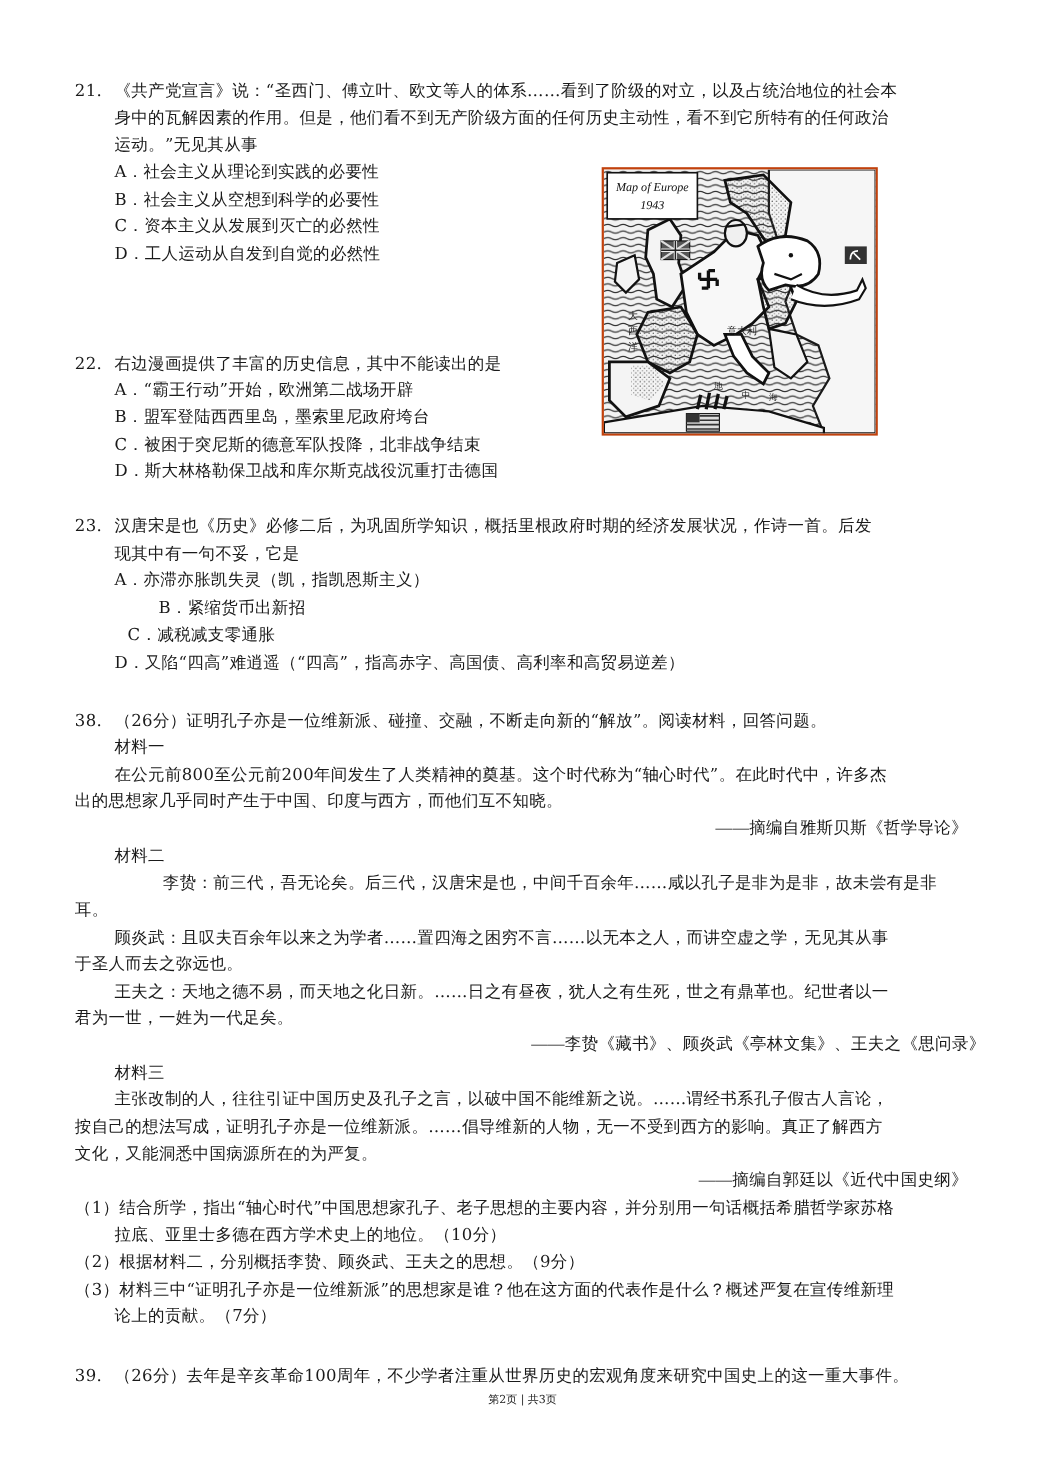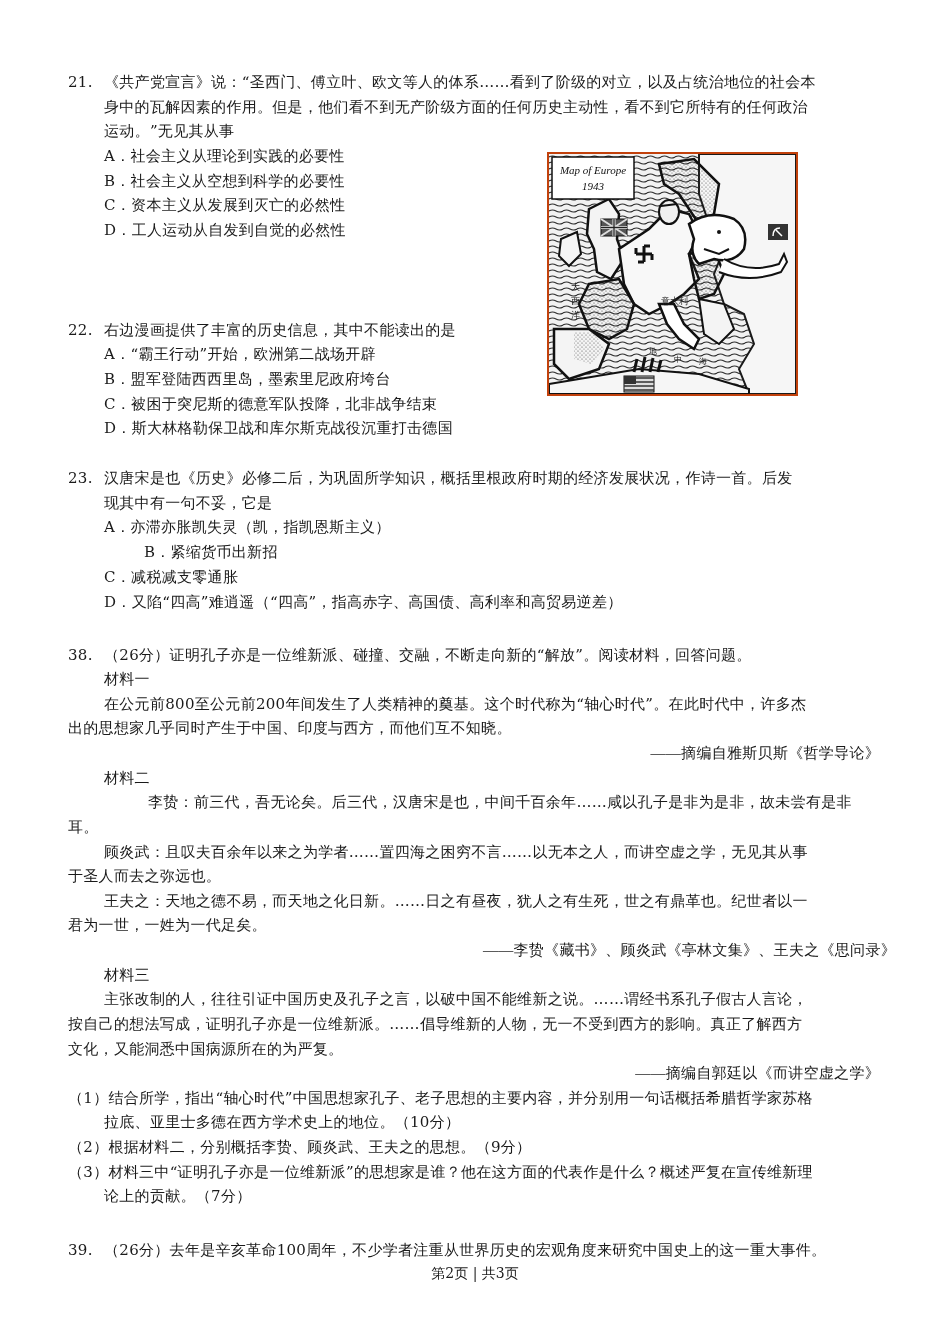--- a/index.html
+++ b/index.html
@@ -51,21 +51,21 @@
     }
     .map-frame svg {
       display: block;
     }
     .footer {
       position: absolute;
       top: 1304px;
       left: 0;
       width: 950px;
       text-align: center;
-      font-size: 14px;
+      font-size: 10px;
       line-height: 20px;
     }
   </style>
 </head>
 <body>
 
 <div class="page">
 
   <div>
     <div class="line" style="left:68px; top:70px;">
@@ -175,21 +175,21 @@
     <div class="line" style="left:104px; top:416px;">D．斯大林格勒保卫战和库尔斯克战役沉重打击德国</div>
   </div>
 
   <div>
     <div class="line" style="left:68px; top:466px;">
       <span class="qnum">23.</span><span>汉唐宋是也《历史》必修二后，为巩固所学知识，概括里根政府时期的经济发展状况，作诗一首。后发</span>
     </div>
     <div class="line" style="left:104px; top:491px;">现其中有一句不妥，它是</div>
     <div class="line" style="left:104px; top:515px;">A．亦滞亦胀凯失灵（凯，指凯恩斯主义）</div>
     <div class="line" style="left:104px; top:540px;margin-left:40px;">B．紧缩货币出新招</div>
-    <div class="line" style="left:104px; top:565px;">C．减税减支零通胀</div>
+    <div class="line" style="left:116px; top:565px;">C．减税减支零通胀</div>
     <div class="line" style="left:104px; top:590px;">D．又陷“四高”难逍遥（“四高”，指高赤字、高国债、高利率和高贸易逆差）</div>
   </div>
 
   <div>
     <div class="line" style="left:68px; top:643px;">
       <span class="qnum">38.</span><span>（26分）证明孔子亦是一位维新派、碰撞、交融，不断走向新的“解放”。阅读材料，回答问题。</span>
     </div>
 
     <div class="line" style="left:104px; top:667px;">材料一</div>
     <div class="line" style="left:104px; top:692px;">在公元前800至公元前200年间发生了人类精神的奠基。这个时代称为“轴心时代”。在此时代中，许多杰</div>
@@ -202,21 +202,21 @@
     <div class="line" style="left:104px; top:840px;">顾炎武：且叹夫百余年以来之为学者……置四海之困穷不言……以无本之人，而讲空虚之学，无见其从事</div>
     <div class="line" style="left:68px; top:864px;">于圣人而去之弥远也。</div>
     <div class="line" style="left:104px; top:889px;">王夫之：天地之德不易，而天地之化日新。……日之有昼夜，犹人之有生死，世之有鼎革也。纪世者以一</div>
     <div class="line" style="left:68px; top:913px;">君为一世，一姓为一代足矣。</div>
     <div class="line right" style="right:54px; top:938px;">——李贽《藏书》、顾炎武《亭林文集》、王夫之《思问录》</div>
 
     <div class="line" style="left:104px; top:963px;">材料三</div>
     <div class="line" style="left:104px; top:987px;">主张改制的人，往往引证中国历史及孔子之言，以破中国不能维新之说。……谓经书系孔子假古人言论，</div>
     <div class="line" style="left:68px; top:1012px;">按自己的想法写成，证明孔子亦是一位维新派。……倡导维新的人物，无一不受到西方的影响。真正了解西方</div>
     <div class="line" style="left:68px; top:1037px;">文化，又能洞悉中国病源所在的为严复。</div>
-    <div class="line right" style="right:70px; top:1061px;">——摘编自郭廷以《而讲空虚之学》</div>
+    <div class="line right" style="right:70px; top:1061px;">——摘编自郭廷以《近代中国史纲》</div>
 
     <div class="line" style="left:68px; top:1086px;">（1）结合所学，指出“轴心时代”中国思想家孔子、老子思想的主要内容，并分别用一句话概括希腊哲学家苏格</div>
     <div class="line" style="left:104px; top:1110px;">拉底、亚里士多德在西方学术史上的地位。（10分）</div>
     <div class="line" style="left:68px; top:1135px;">（2）根据材料二，分别概括李贽、顾炎武、王夫之的思想。（9分）</div>
     <div class="line" style="left:68px; top:1160px;">（3）材料三中“证明孔子亦是一位维新派”的思想家是谁？他在这方面的代表作是什么？概述严复在宣传维新理</div>
     <div class="line" style="left:104px; top:1184px;">论上的贡献。（7分）</div>
   </div>
 
   <div>
     <div class="line" style="left:68px; top:1238px;">

